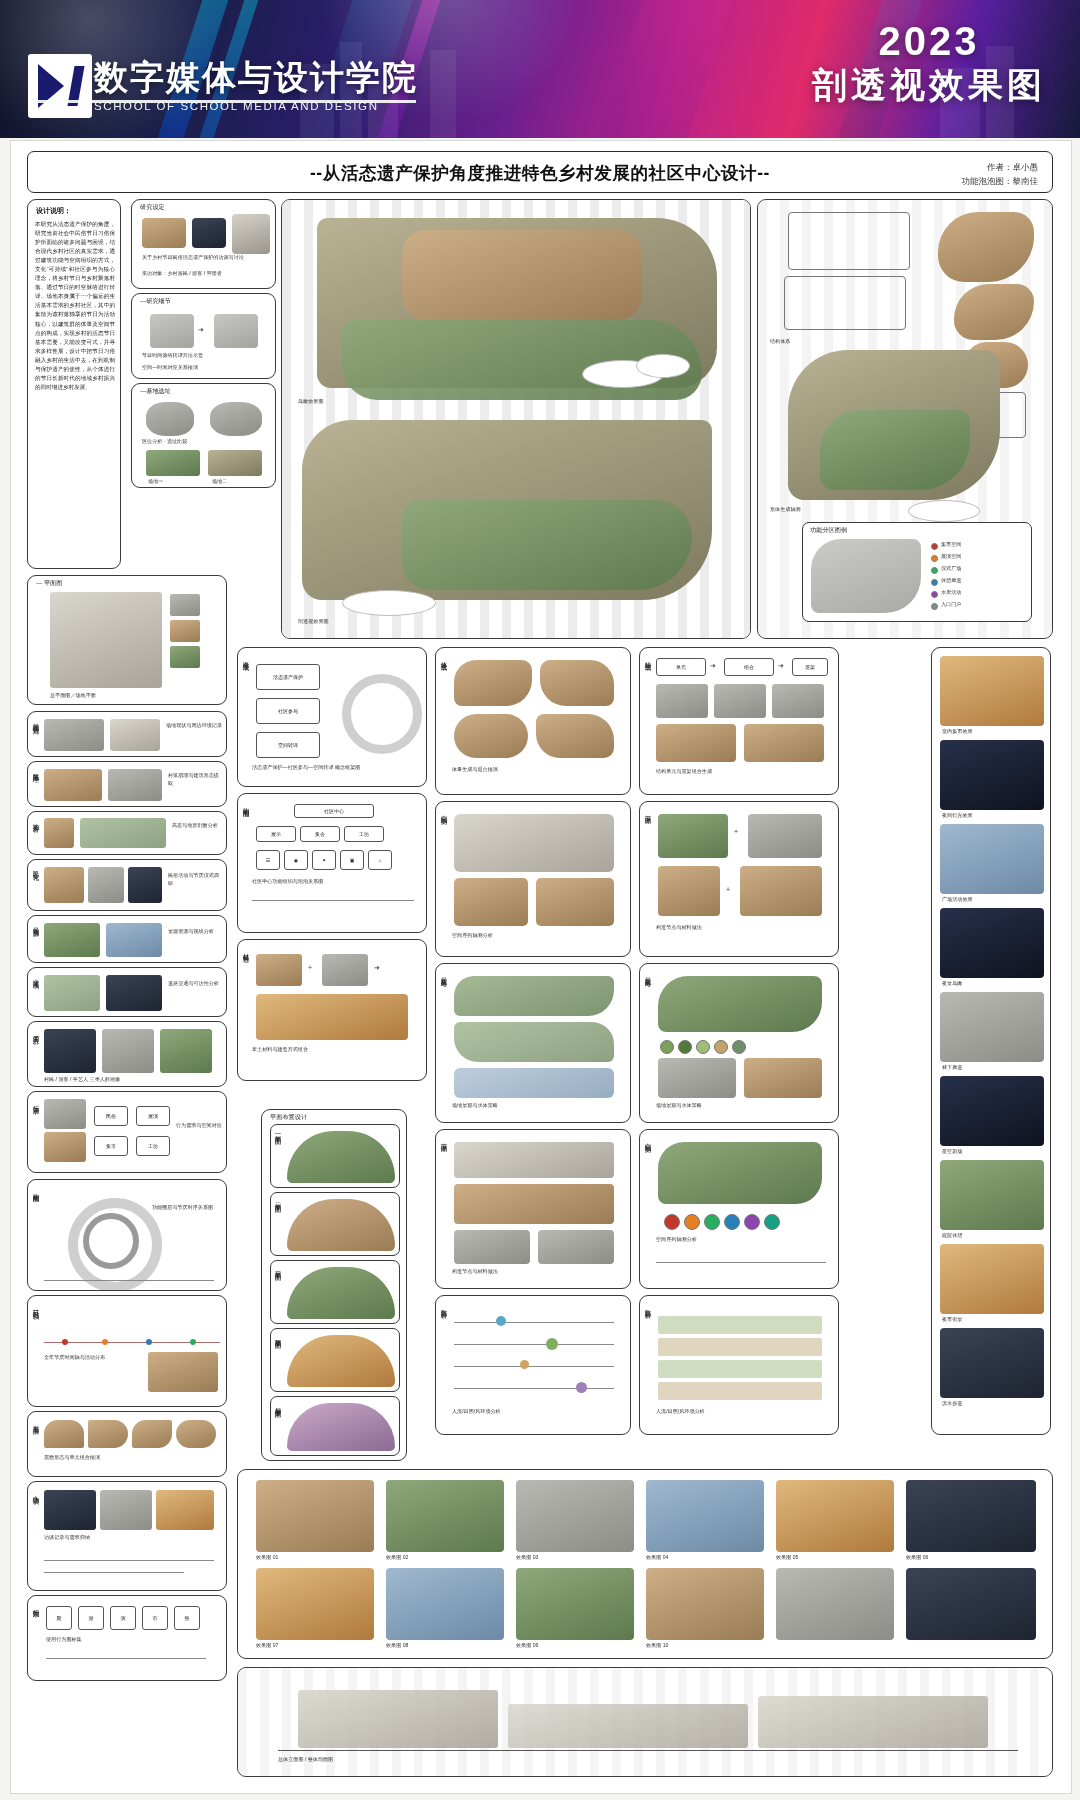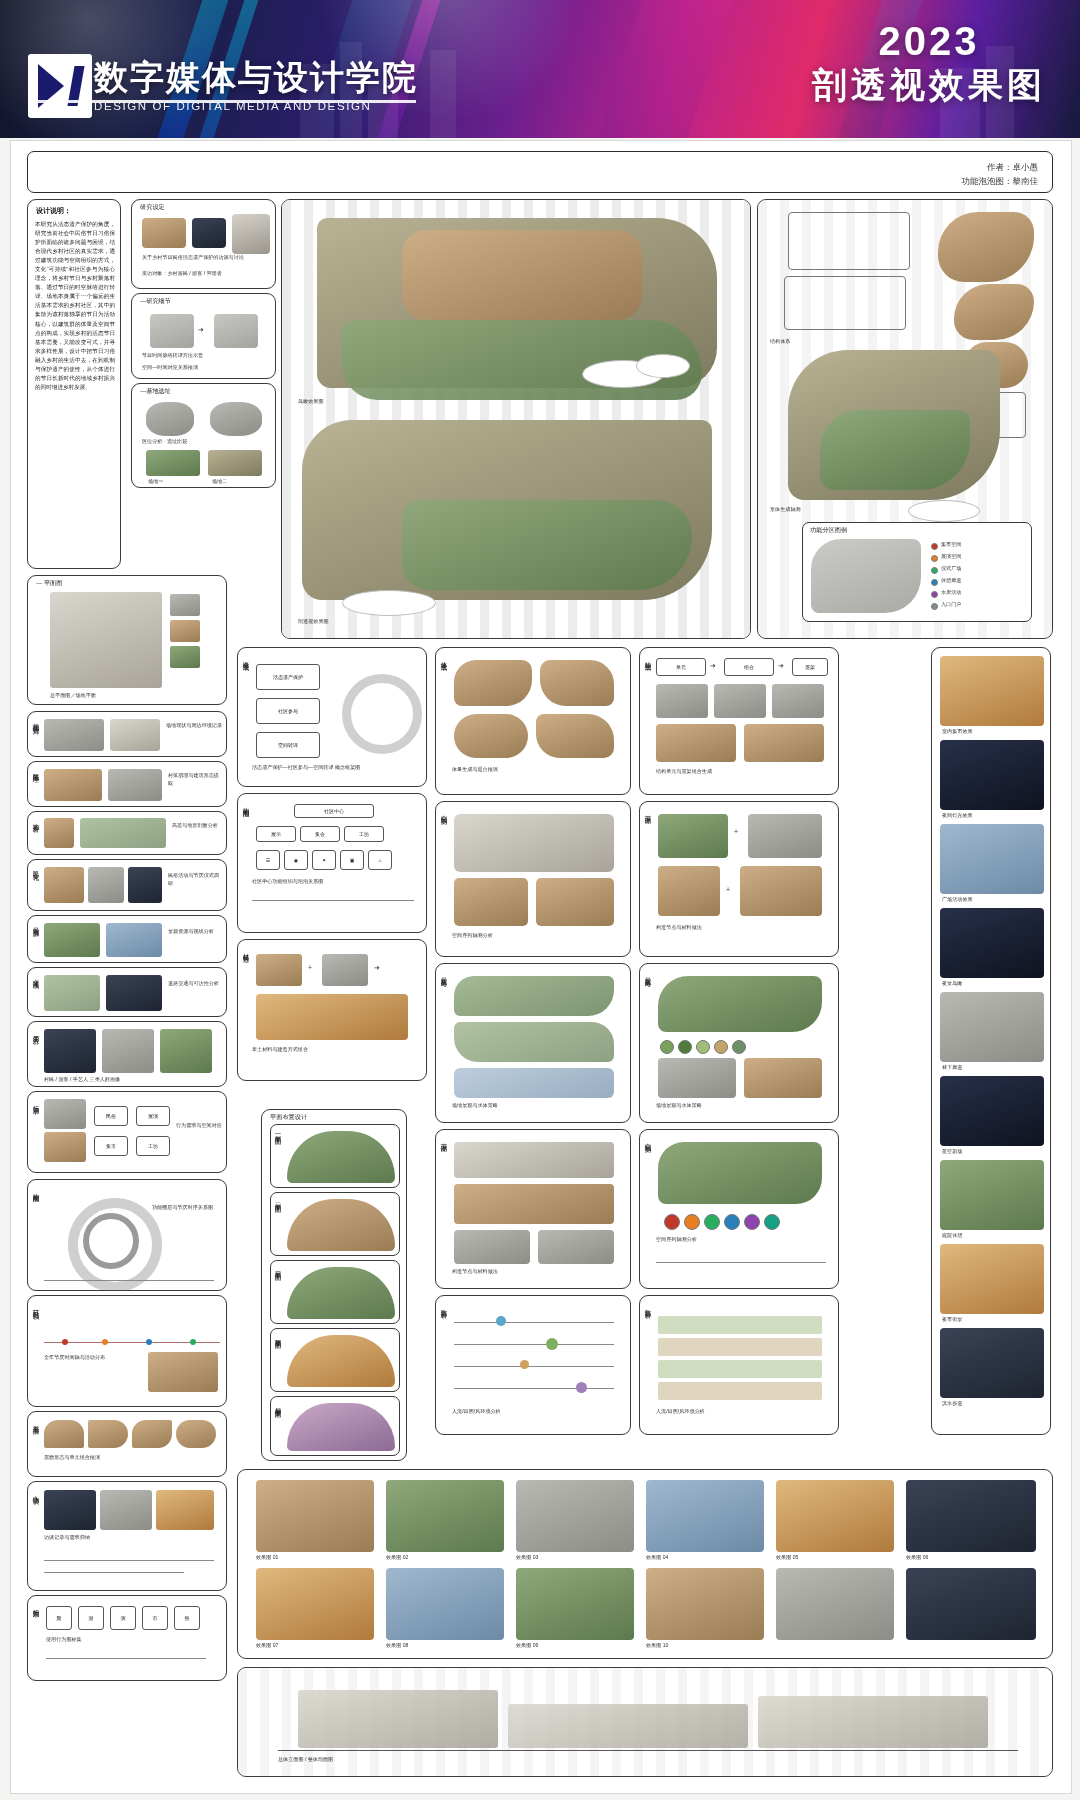--- a/index.html
+++ b/index.html
@@ -117,34 +117,35 @@
     <div class="city c2"></div>
     <div class="city c3"></div>
     <div class="city c4"></div>
     <div class="city c5"></div>
     <div class="city c6"></div>
 
     <div class="logo-wrap">
       <div class="logo-mark"></div>
       <div class="logo-txt">
         <div class="logo-cn">数字媒体与设计学院</div>
-        <div class="logo-en">DESIGN OF DIGITAL MEDIA AND DESIGN</div>
+        <div class="logo-en">SCHOOL OF SCHOOL MEDIA AND DESIGN</div>
       </div>
     </div>
     <div class="logo-underline"></div>
 
     <div class="banner-right">
       <div class="year">2023</div>
       <div class="exhibit">剖透视效果图</div>
     </div>
   </div>
 
   <div class="sheet">
 
     <div class="titlebar">
+      <div class="maintitle">--从活态遗产保护角度推进特色乡村发展的社区中心设计--</div>
       <div class="authors">
         <div>作者：卓小愚</div>
         <div>功能泡泡图：黎南佳</div>
       </div>
     </div>
 
     <div class="panel leftText">
       <div class="hd">设计说明：</div>
       <div class="bd">本研究从活态遗产保护的角度，研究当前社会中民俗节日习俗保护所面临的诸多问题与困境，结合现代乡村社区的真实需求，通过建筑功能与空间组织的方式，文化“可持续”和社区参与为核心理念，将乡村节日与乡村聚落村落、通过节日的时空脉络进行转译。场地本身属于一个偏远的生活基本需求的乡村社区，其中的集散为该村落独享的节日为活动核心，以建筑群的体量及空间节点的构成，实现乡村的活态节日基本需要，又能改变可式，并寻求多样性展，设计中把节日习俗融入乡村的生活中去，在到机制与保护遗产的使性，从个体进行的节日长新时代的地域乡村振兴的同时增进乡村发展。</div>
     </div>

